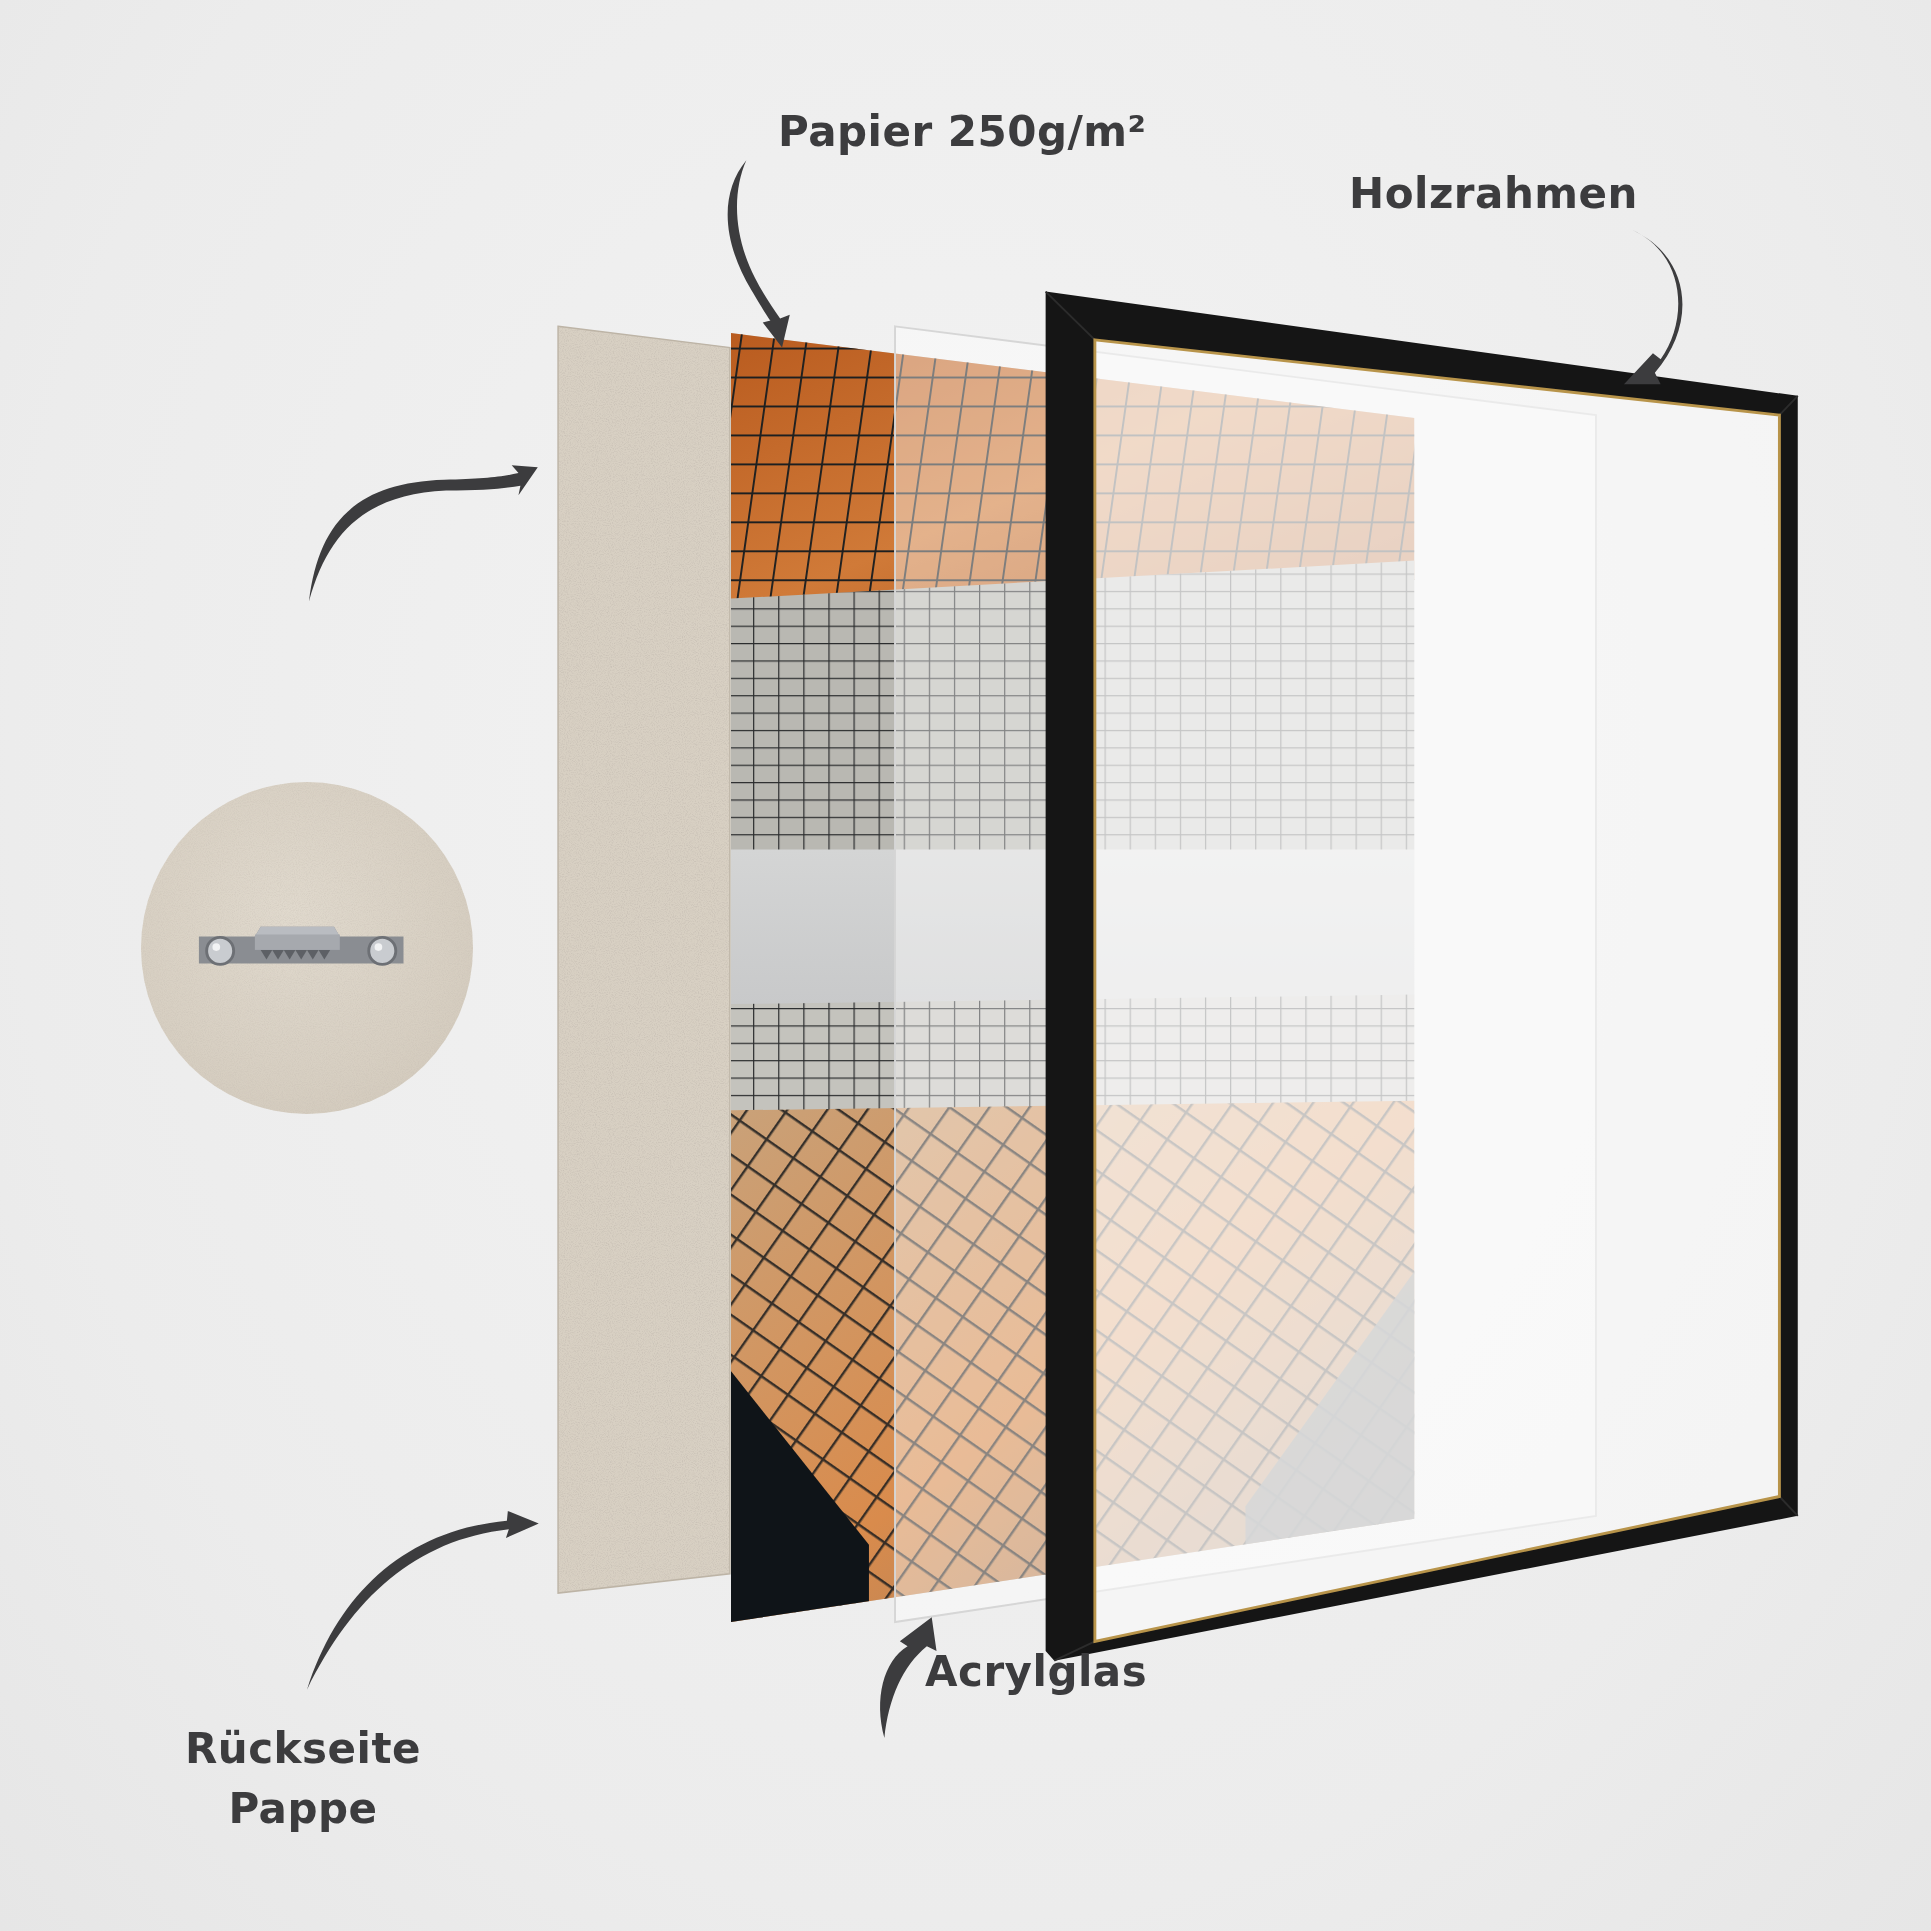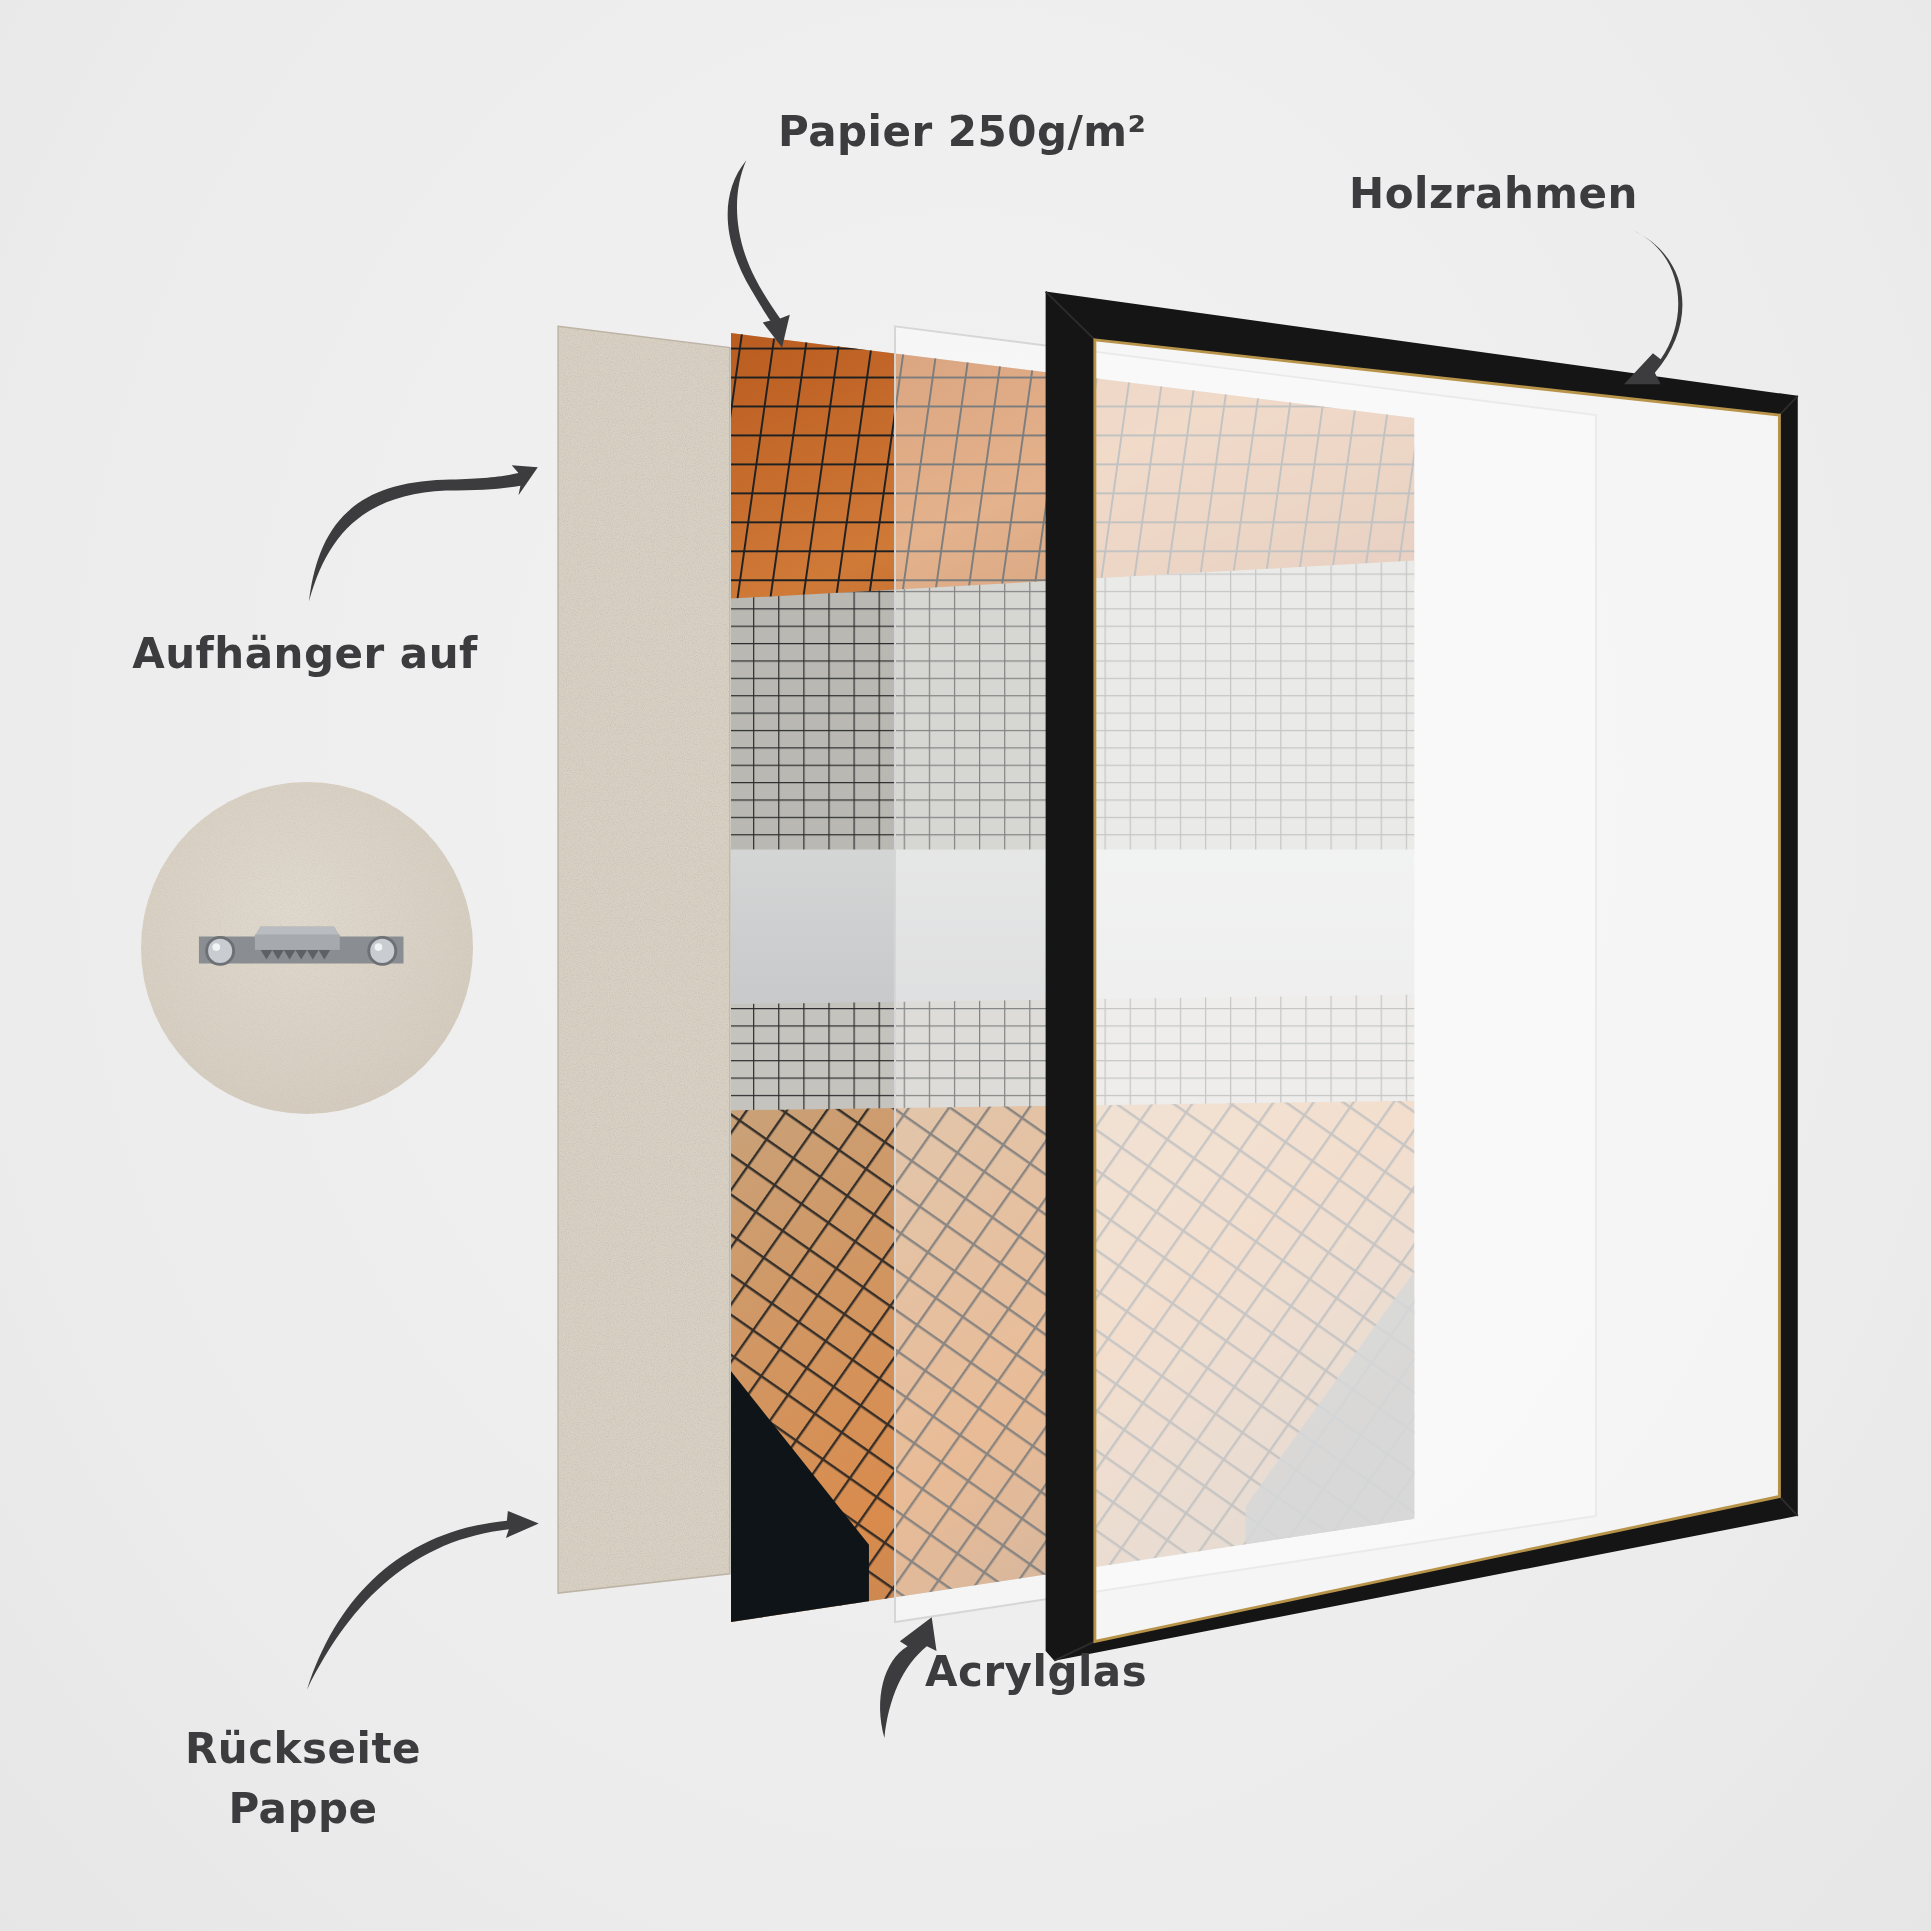--- a/index.html
+++ b/index.html
@@ -161,21 +161,20 @@
 
 <div class="label" style="left:778px; top:102px;">
   <span>Papier 250g/m²</span>
 </div>
 
 <div class="label" style="left:1302px; top:164px;margin-left:47px;">
   <span>Holzrahmen</span>
 </div>
 
 <div class="label center" style="left:112px; top:624px; width:386px;">
-  <span>Aufhänger auf</span>
 </div>
 
 <div class="label center" style="left:158px; top:1719px; width:290px;">
   <span>Rückseite</span>
   <span>Pappe</span>
 </div>
 
 <div class="label" style="left:925px; top:1642px;">
   <span>Acrylglas</span>
 </div>

